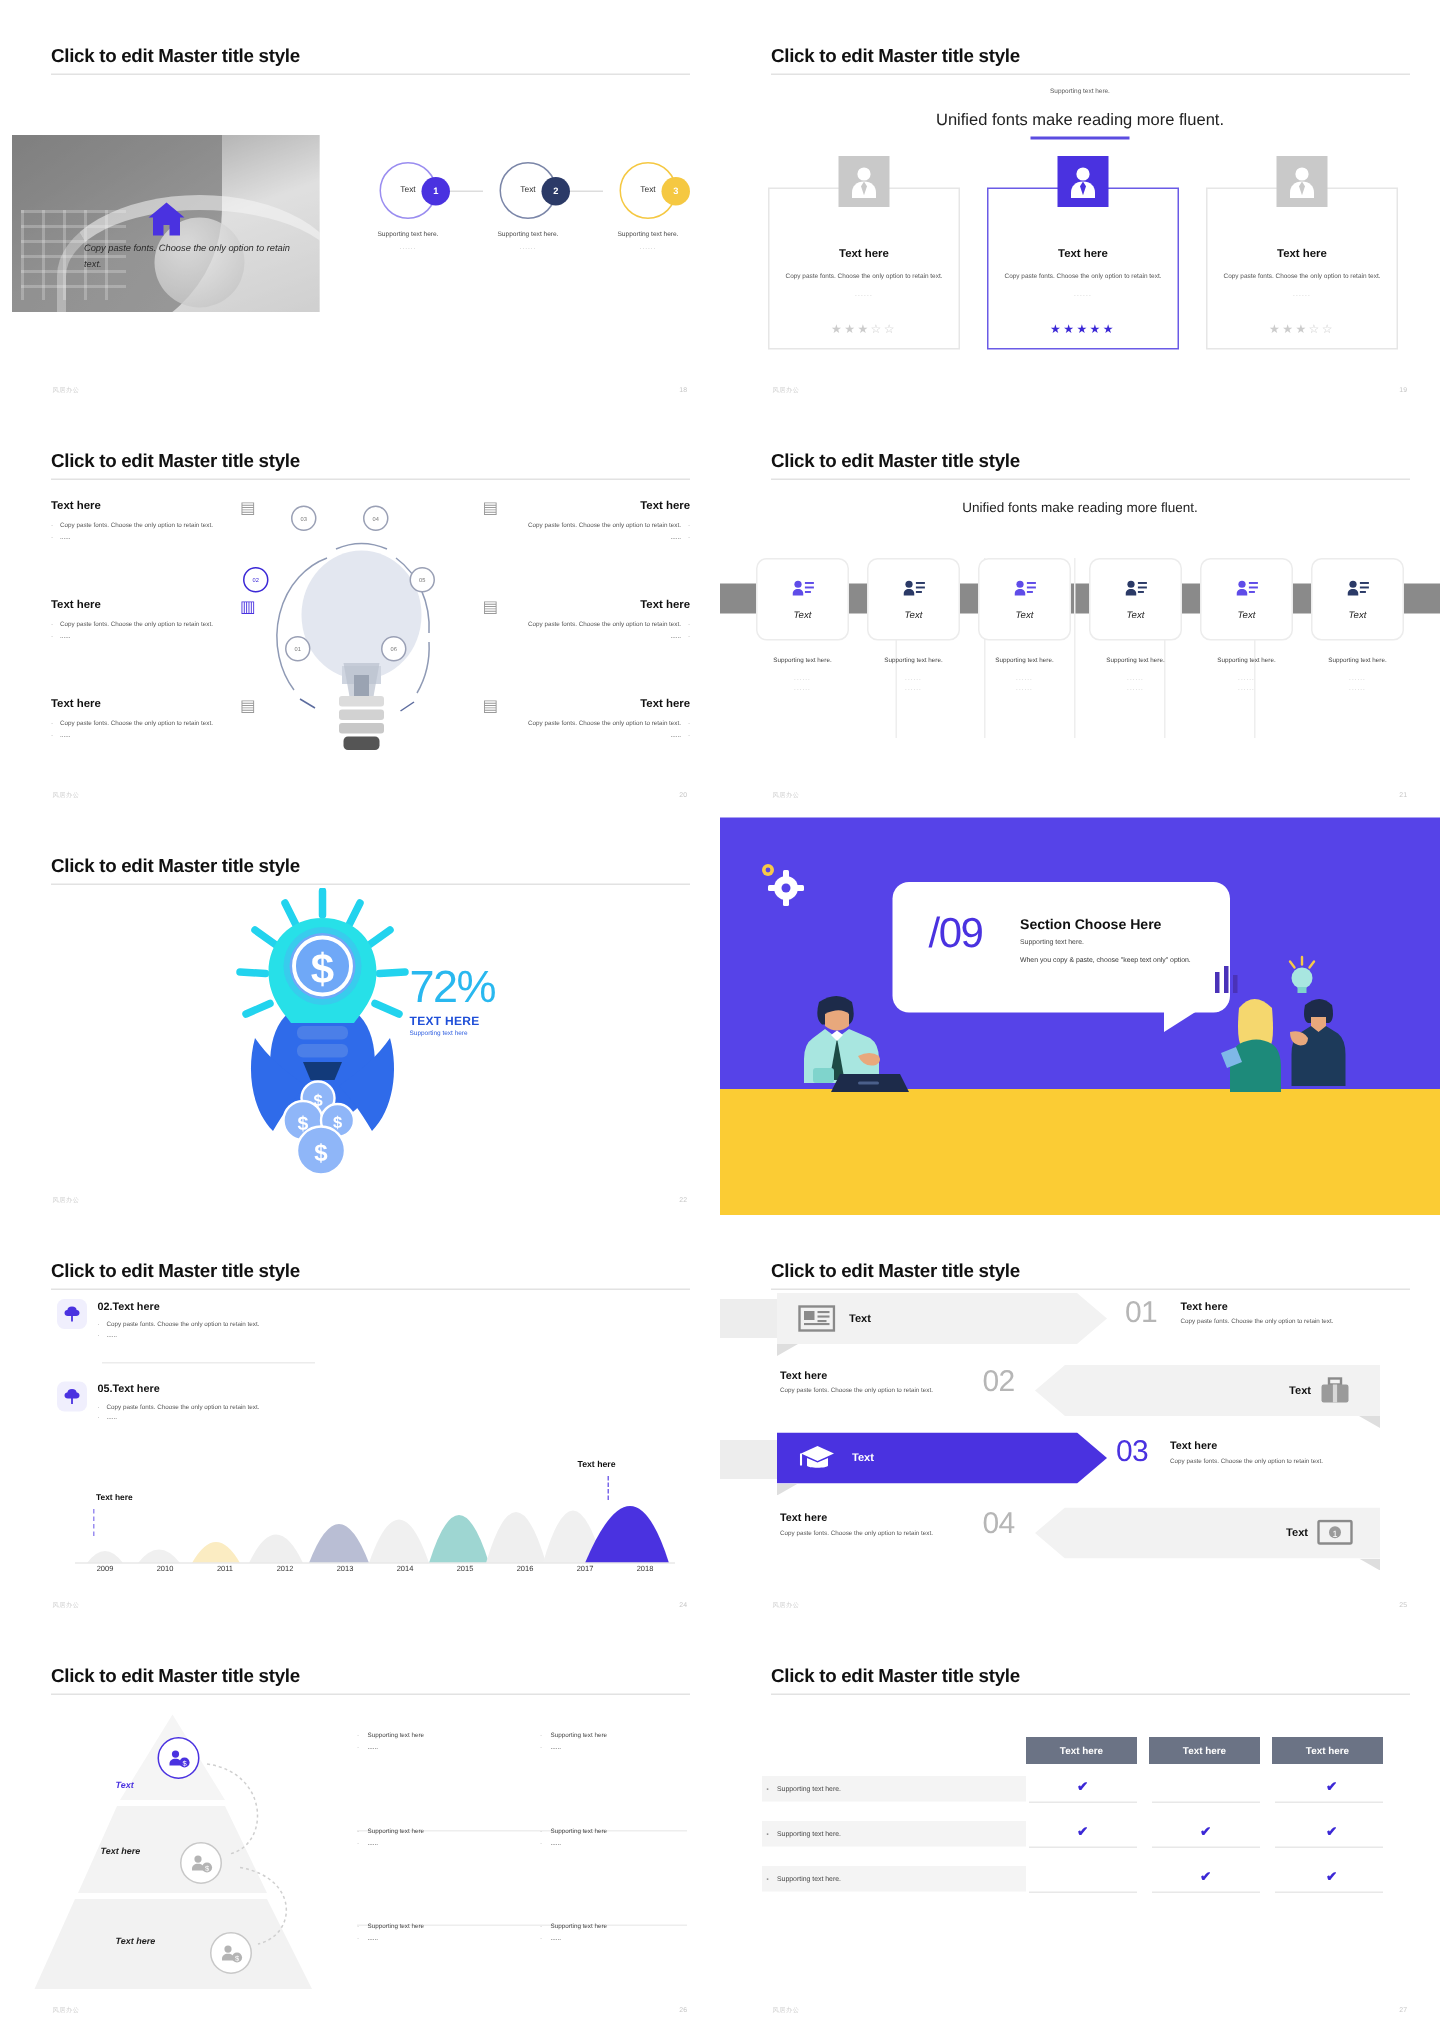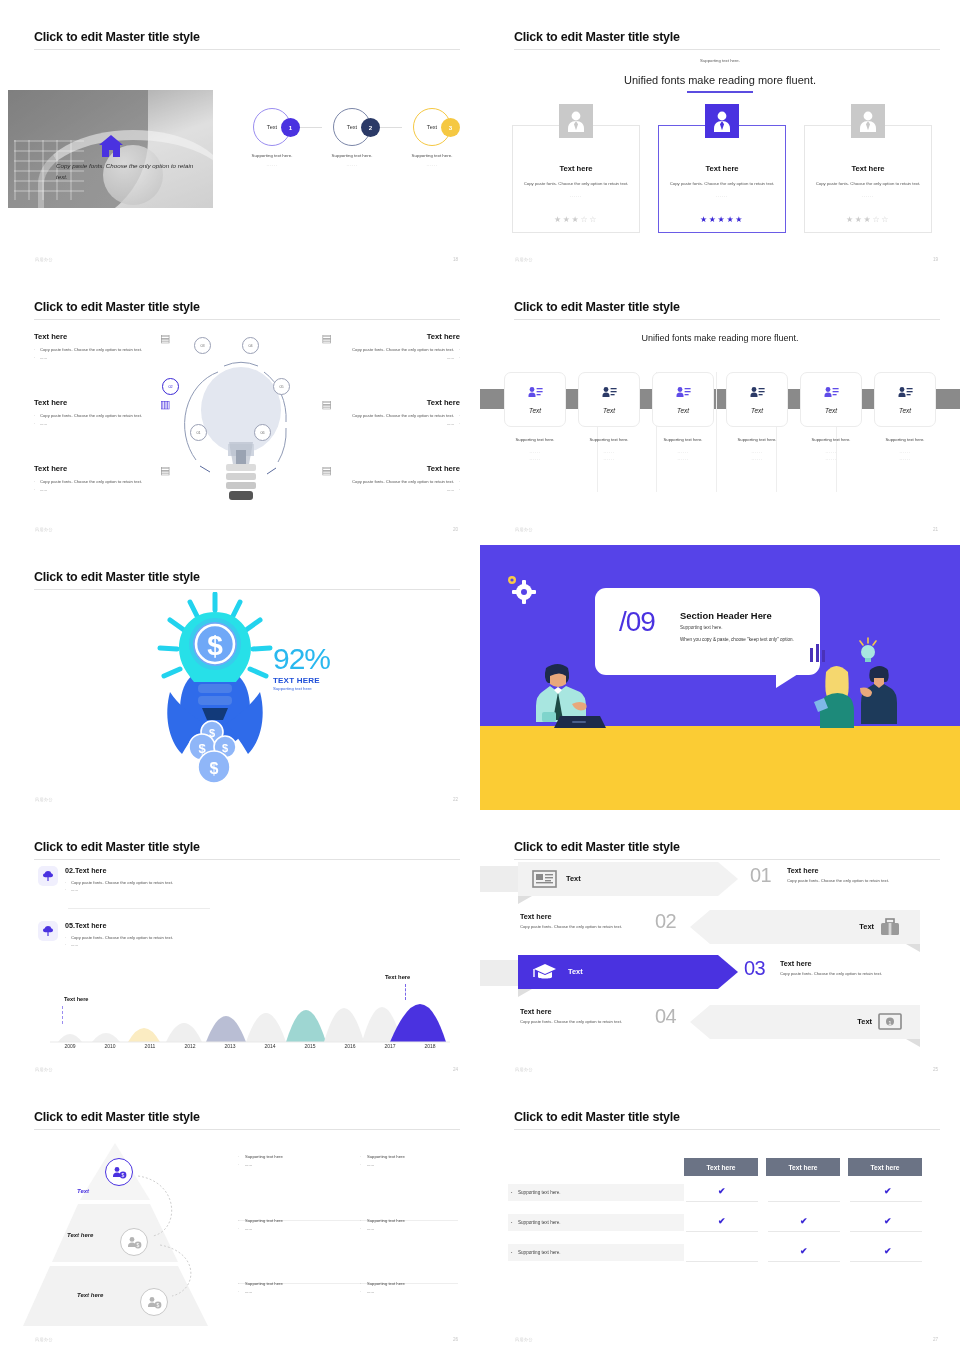--- a/index.html
+++ b/index.html
@@ -505,21 +505,21 @@
         <g fill="#fff" font-weight="bold" text-anchor="middle" font-family="Liberation Sans, sans-serif">
           <text x="62" y="145" font-size="11">$</text>
             <text x="52" y="161" font-size="13">$</text>
           <text x="75" y="160" font-size="11">$</text>
             <text x="64" y="182" font-size="16">$</text>
         </g>
       </svg>
     </div>
 
     <div class="pct">
-      <div class="num">92%</div>
+      <div class="num">72%</div>
       <div class="th">TEXT HERE</div>
       <div class="sp">Supporting text here</div>
     </div>
 
     <div class="foot-l">风居办公</div>
     <div class="foot-r">22</div>
   </div>
 
   <div class="sec">
     <div class="blue"></div>
@@ -536,21 +536,21 @@
         <rect x="22" y="10" width="4" height="6" rx="1"></rect>
           <rect x="22" y="28" width="4" height="6" rx="1"></rect>
         <rect x="12" y="20" width="6" height="4" rx="1"></rect>
           <rect x="30" y="20" width="6" height="4" rx="1"></rect>
       </g>
     </svg>
 
     <div class="bubble">
       <div class="shadow"></div>
       <div class="bub-num">/09</div>
-      <div class="bub-tt">Section Header Here</div>
+      <div class="bub-tt">Section Choose Here</div>
       <div class="bub-s1">Supporting text here.</div>
       <div class="bub-s2">When you copy &amp; paste, choose "keep text only" option.</div>
     </div>
 
     <svg style="position:absolute;left:48px;top:110px" width="78" height="78" viewBox="0 0 78 78">
       <path d="M18 18q12-8 22 0 3 12-2 15H20q-5-4-2-15z" fill="#1d2b4a"></path>
       <path d="M22 26q10-5 16 0v8q-8 6-16 0z" fill="#e8a87c"></path>
       <path d="M22 36l8 6 8-6 14 6q6 4 6 14v16H8V56q0-10 6-14z" fill="#a8e6e0"></path>
       <path d="M30 42l-5 28h10l-5-28z" fill="#1d4a45"></path>
       <path d="M26 40l4 4 4-4-4-3z" fill="#fff"></path>

